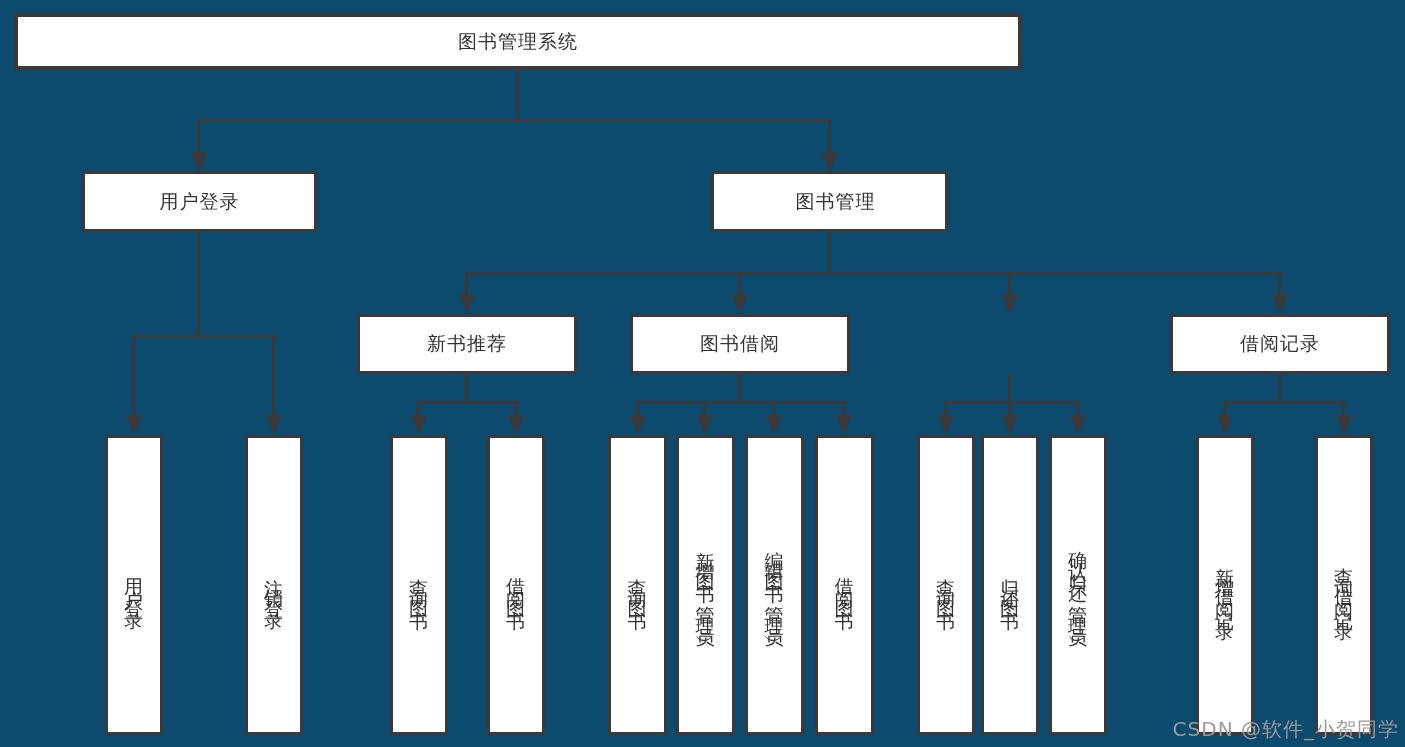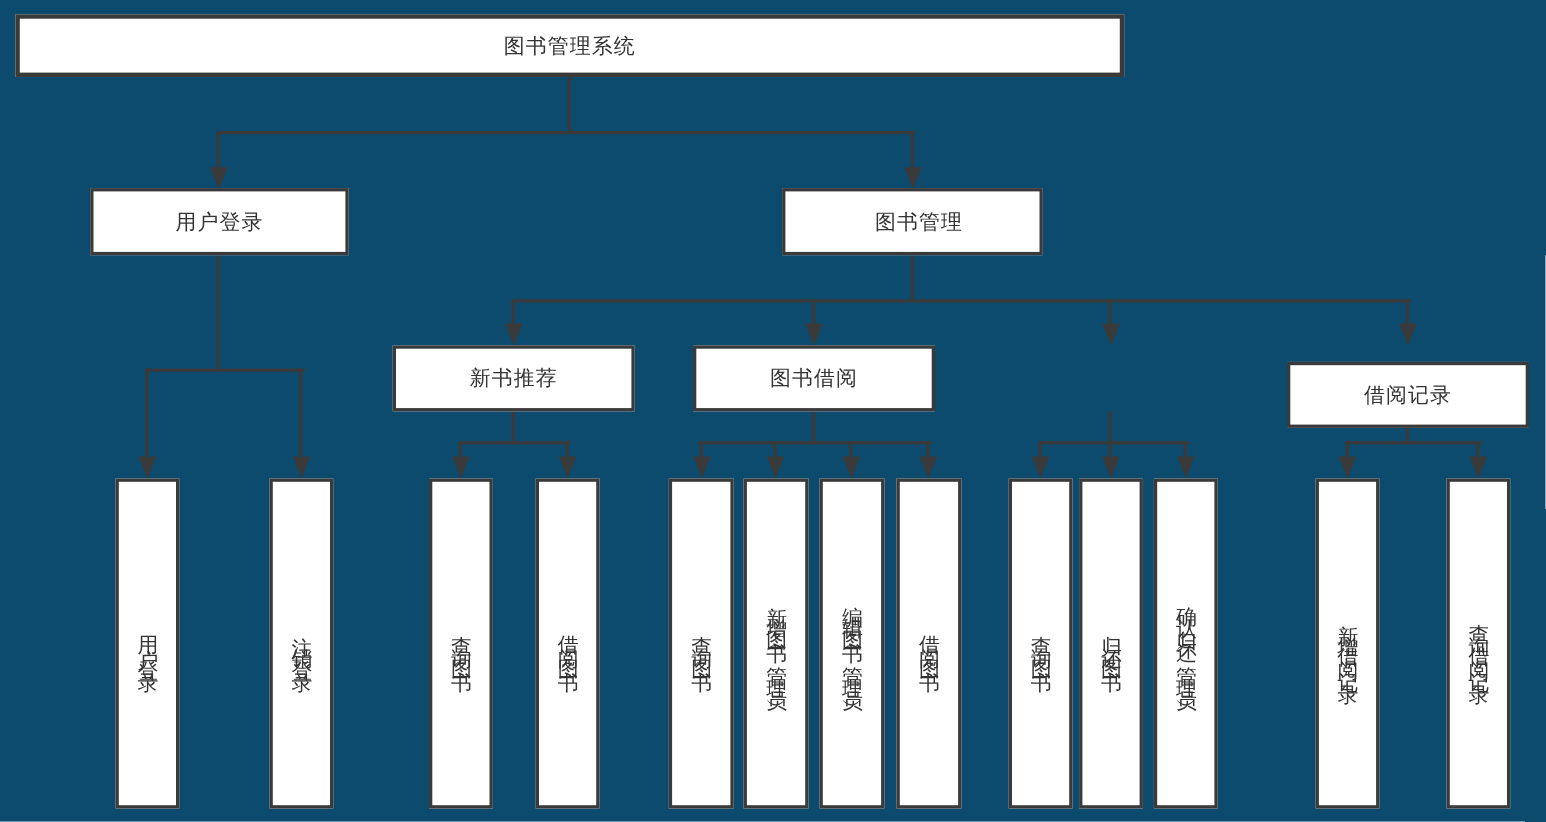--- a/index.html
+++ b/index.html
@@ -75,21 +75,21 @@
 
   <div class="hbox" style="left:82px;top:171px;width:235px;height:61px;">用户登录</div>
 
   <div class="hbox" style="left:711px;top:171px;width:237px;height:61px;padding-left:12px;">图书管理</div>
 
   <div class="hbox" style="left:357px;top:314px;width:220px;height:60px;">新书推荐</div>
 
   <div class="hbox" style="left:630px;top:314px;width:220px;height:60px;">图书借阅</div>
 
 
-  <div class="hbox" style="left:1170px;top:314px;width:220px;height:60px;margin-top:15px;">借阅记录</div>
+  <div class="hbox" style="left:1170px;top:314px;width:220px;height:60px;">借阅记录</div>
 
   <div class="vbox" style="left:105px;top:435px;width:58px;height:300px;">
     <span>用户登录</span>
   </div>
   <div class="vbox" style="left:245px;top:435px;width:58px;height:300px;">
     <span>注销登录</span>
   </div>
 
   <div class="vbox" style="left:390px;top:435px;width:58px;height:300px;">
     <span>查询图书</span>
@@ -180,14 +180,15 @@
   <div class="vl" style="left:1076px;top:401px;height:16px;"></div>
   <div class="arrow" style="left:1070px;top:415px;"></div>
 
   <div class="vl" style="left:1278px;top:374px;height:27px;"></div>
   <div class="hl" style="left:1223px;top:401px;width:124px;"></div>
   <div class="vl" style="left:1223px;top:401px;height:16px;"></div>
   <div class="arrow" style="left:1217px;top:415px;"></div>
   <div class="vl" style="left:1342px;top:401px;height:16px;"></div>
   <div class="arrow" style="left:1336px;top:415px;"></div>
 
+  <div class="watermark">CSDN @软件_小贺同学</div>
 
 </div>
 
 </body></html>

